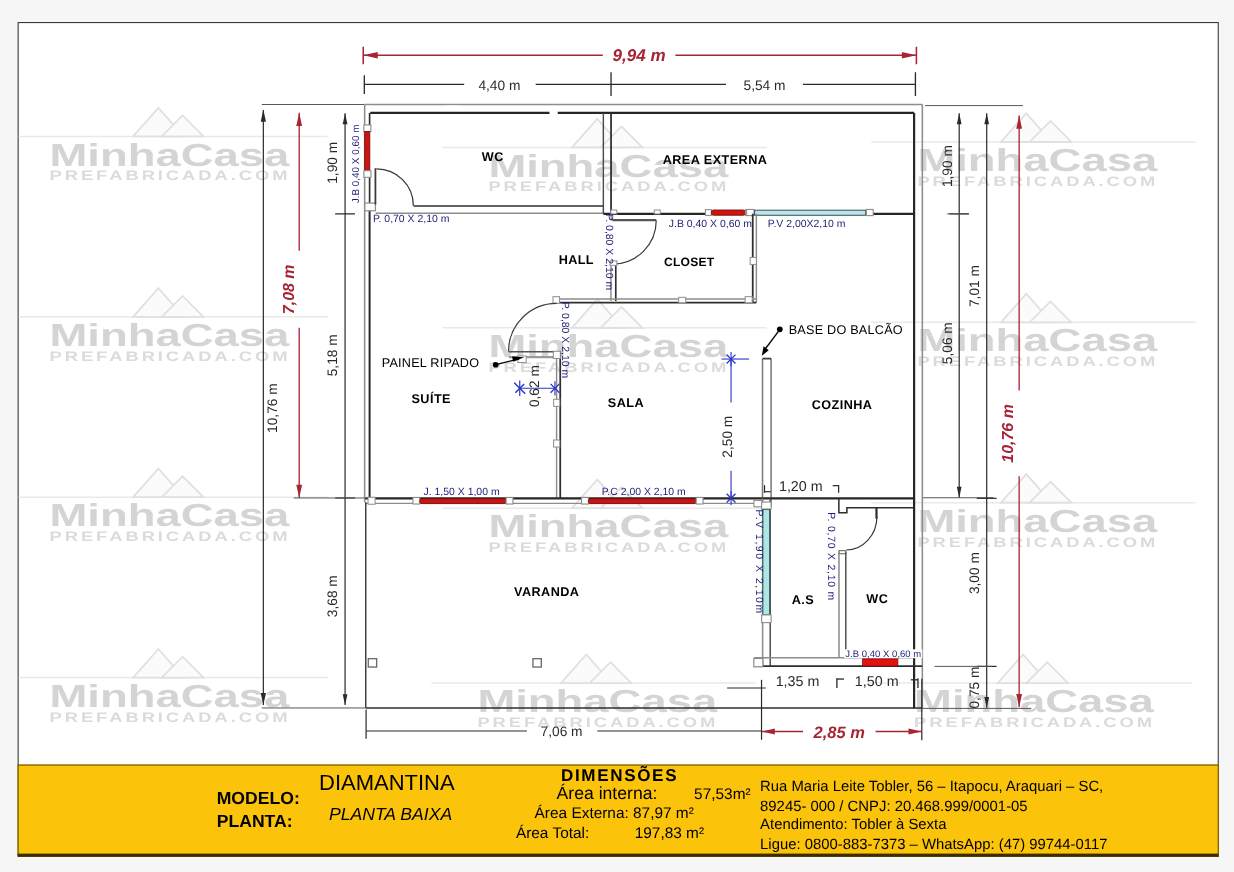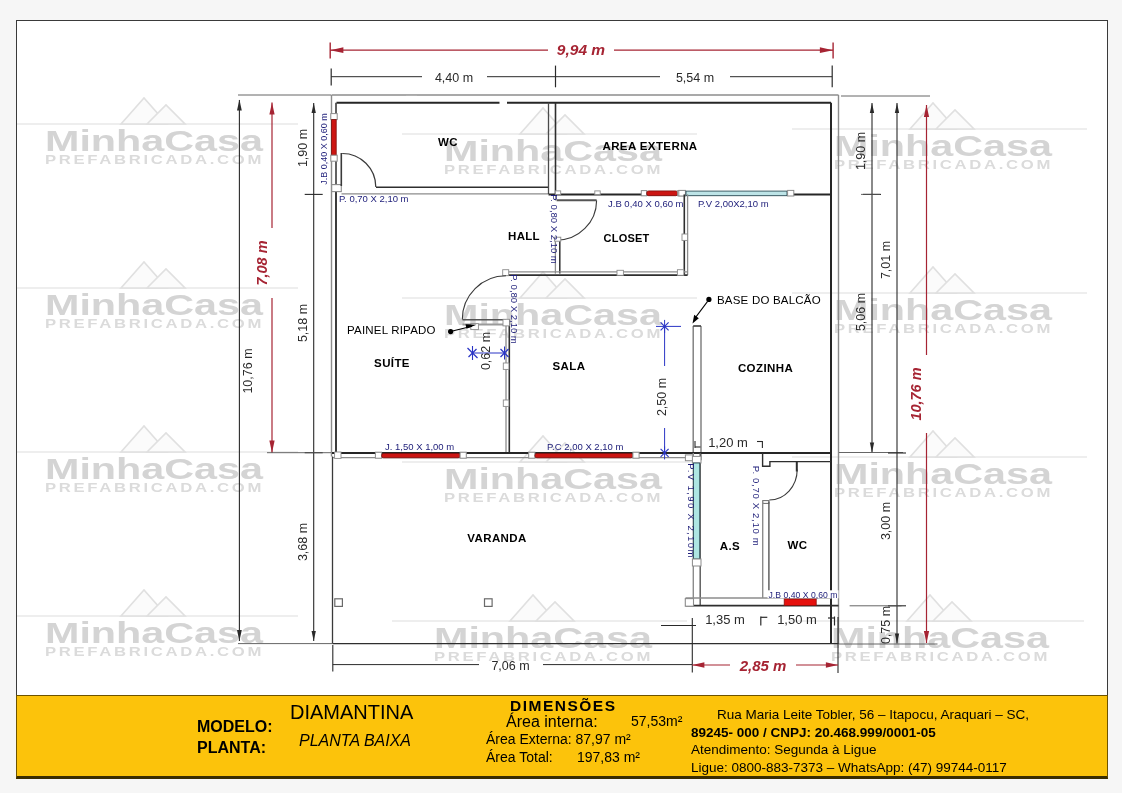--- a/index.html
+++ b/index.html
@@ -479,20 +479,20 @@
 
 <div id="banner">
 <div class="b" style="left:180px;top:4px;font-size:16px;font-weight:bold;margin-top:18px;">MODELO:</div>
 <div class="b" style="left:273px;top:4.5px;font-size:20px;">DIAMANTINA</div>
 <div class="b" style="left:180px;top:43px;font-size:16px;font-weight:bold;">PLANTA:</div>
 <div class="b" style="left:282px;top:36px;font-size:16px;font-style:italic;">PLANTA BAIXA</div>
 <div class="b" style="left:493px;top:1px;font-size:15.5px;font-weight:bold;letter-spacing:1.5px;">DIMENSÕES</div>
 <div class="b" style="left:489px;top:16.5px;font-size:16px;">Área interna:</div>
 <div class="b" style="left:614px;top:16.5px;font-size:14px;">57,53m²</div>
 <div class="b" style="left:469px;top:34.5px;font-size:14px;">Área Externa: 87,97 m²</div>
-<div class="b" style="left:469px;top:52.5px;font-size:14px;text-align:right;">Área Total:</div>
+<div class="b" style="left:452px;top:52.5px;font-size:14px;text-align:right;">Área Total:</div>
 <div class="b" style="left:560px;top:52.5px;font-size:14px;">197,83 m²</div>
-<div class="b" style="left:674px;top:11px;font-size:13.5px;margin-left:26px;">Rua Maria Leite Tobler, 56 – Itapocu, Araquari – SC,</div>
-<div class="b" style="left:674px;top:28.5px;font-size:13.5px;font-weight:bold;">89245- 000 / CNPJ: 20.468.999/0001-05</div>
-<div class="b" style="left:674px;top:46px;font-size:13.5px;">Atendimento: Segunda à Ligue</div>
+<div class="b" style="left:674px;top:11px;font-size:13.5px;">Rua Maria Leite Tobler, 56 – Itapocu, Araquari – SC,</div>
+<div class="b" style="left:674px;top:28.5px;font-size:13.5px;">89245- 000 / CNPJ: 20.468.999/0001-05</div>
+<div class="b" style="left:674px;top:46px;font-size:13.5px;">Atendimento: Tobler à Sexta</div>
 <div class="b" style="left:674px;top:63.5px;font-size:13.5px;">Ligue: 0800-883-7373 – WhatsApp: (47) 99744-0117</div>
 </div>
 </div>
 
 </body></html>

